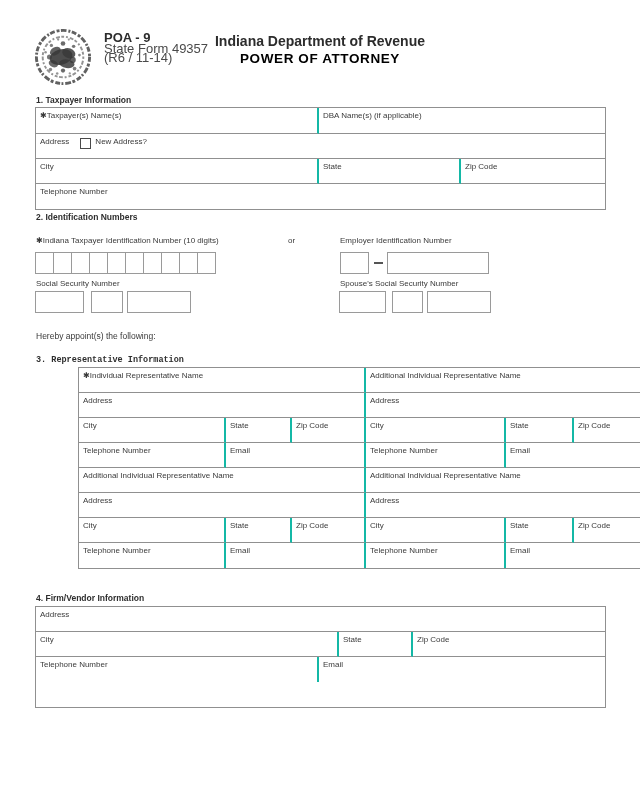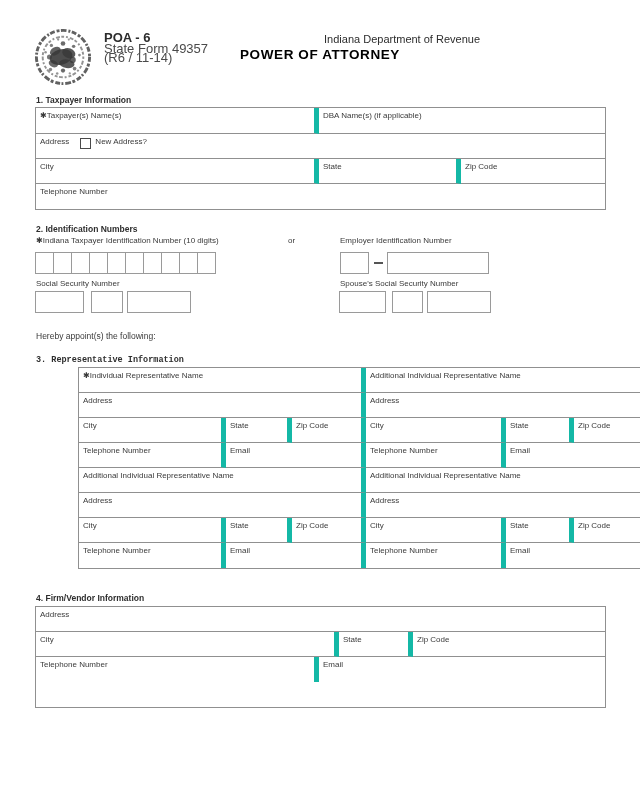--- a/index.html
+++ b/index.html
@@ -6,31 +6,31 @@
   .page{
     position:relative;width:640px;height:800px;background:#ffffff;
     font-family:"Liberation Sans", sans-serif;color:#3a3a3a;overflow:hidden;
   }
   .abs{position:absolute;}
 
   
   .form-code{font-size:13px;font-weight:bold;color:#2c2c2c;line-height:13px;}
   .form-sub{font-size:13px;color:#4a4a4a;line-height:9px;}
   .title-block{left:160px;top:33px;width:320px;text-align:center;}
-  .agency{font-size:11px;font-weight:normal;color:#2c2c2c;text-align:right;}
+  .agency{font-size:14px;font-weight:bold;color:#2c2c2c;}
   .doc-title{font-size:13.5px;font-weight:bold;letter-spacing:.6px;color:#000000;margin-top:2px;}
 
   
   .sec-head{font-size:8.5px;font-weight:bold;color:#2e2e2e;}
   .plain{font-size:8.5px;color:#3a3a3a;}
   .small-lbl{font-size:8px;color:#3a3a3a;}
 
   
   .tbl{position:absolute;display:grid;border:1px solid #909090;box-sizing:border-box;background:#fff;}
-  .cell{border-right:5px solid #14b8a6;border-bottom:1px solid #909090;box-sizing:border-box;overflow:hidden;}
+  .cell{border-right:2px solid #14b8a6;border-bottom:1px solid #909090;box-sizing:border-box;overflow:hidden;}
   .cell.nr{border-right:none;}
   .cell.nb{border-bottom:none;}
   .lbl{display:block;padding:3px 0 0 4px;font-size:8px;color:#3a3a3a;line-height:9px;}
 
   
   #tbl1{left:35px;top:107px;width:571px;height:103px;
         grid-template-columns:283px 142px 144px;grid-template-rows:26px 25px 25px 25px;}
   .s1c1{grid-column:1}.s1c2{grid-column:2}.s1c3{grid-column:3}
   .s1all{grid-column:1/4}.s1sp23{grid-column:2/4}
   .addr-row{display:flex;align-items:flex-start;}
@@ -82,21 +82,21 @@
         <circle cx="47" cy="28" r="1.4" opacity="0.6"></circle>
         <circle cx="25" cy="12" r="1.2" opacity="0.55"></circle>
         <circle cx="36" cy="12" r="1.1" opacity="0.5"></circle>
         <circle cx="24" cy="47" r="1.3" opacity="0.55"></circle>
         <circle cx="37" cy="47" r="1.2" opacity="0.5"></circle>
       </g>
     </svg>
   </div>
 
   <div class="abs" style="left:104px;top:31px;">
-    <div class="form-code">POA - 6</div>
+    <div class="form-code">POA - 9</div>
     <div class="form-sub">State Form 49357</div>
     <div class="form-sub">(R6 / 11-14)</div>
   </div>
 
   <div class="abs title-block">
     <div class="agency">Indiana Department of Revenue</div>
     <div class="doc-title">POWER OF ATTORNEY</div>
   </div>
 
   <div class="abs sec-head" style="left:36px;top:95px;">1. Taxpayer Information</div>
@@ -123,21 +123,21 @@
     </div>
     <div class="cell s1c3 nr">
       <span class="lbl">Zip Code</span>
     </div>
 
     <div class="cell s1all nr nb">
       <span class="lbl">Telephone Number</span>
     </div>
   </div>
 
-  <div class="abs sec-head" style="left:36px;top:224px;">2. Identification Numbers</div>
+  <div class="abs sec-head" style="left:36px;top:212px;">2. Identification Numbers</div>
 
   <div class="abs small-lbl" style="left:36px;top:236px;">✱Indiana Taxpayer Identification Number (10 digits)</div>
   <div class="abs small-lbl" style="left:288px;top:236px;">or</div>
   <div class="abs small-lbl" style="left:340px;top:236px;">Employer Identification Number</div>
 
   <div class="idrow" style="left:35px;top:252px;">
     <div class="idbox"></div>
     <div class="idbox"></div>
     <div class="idbox"></div>
     <div class="idbox"></div>

